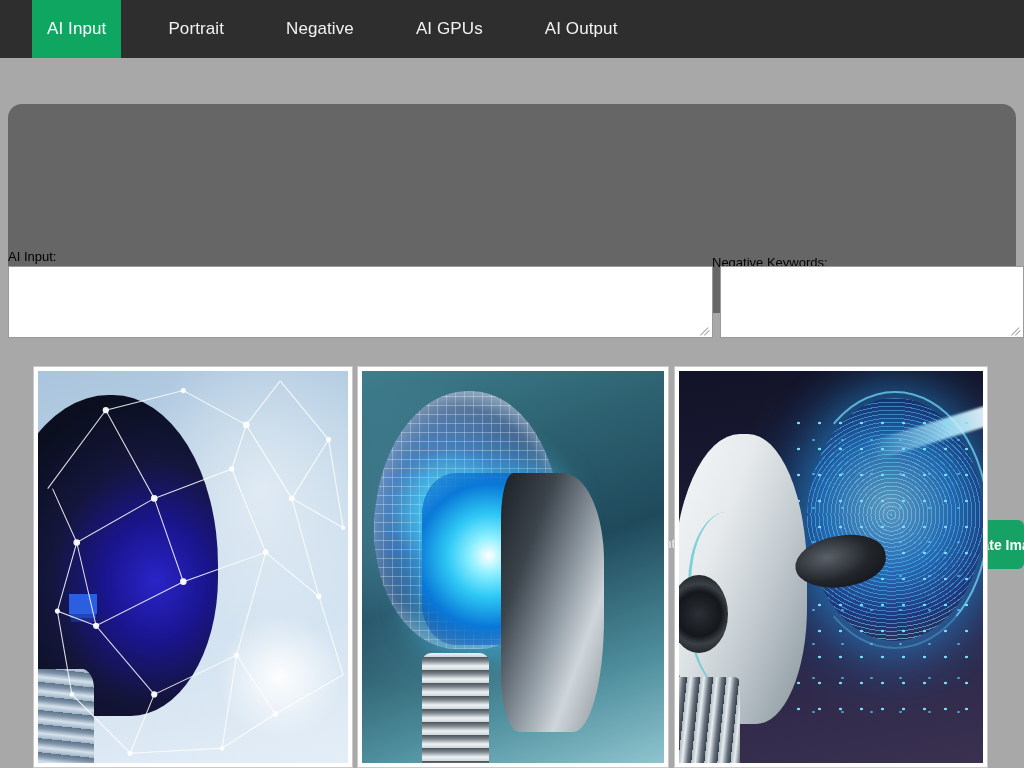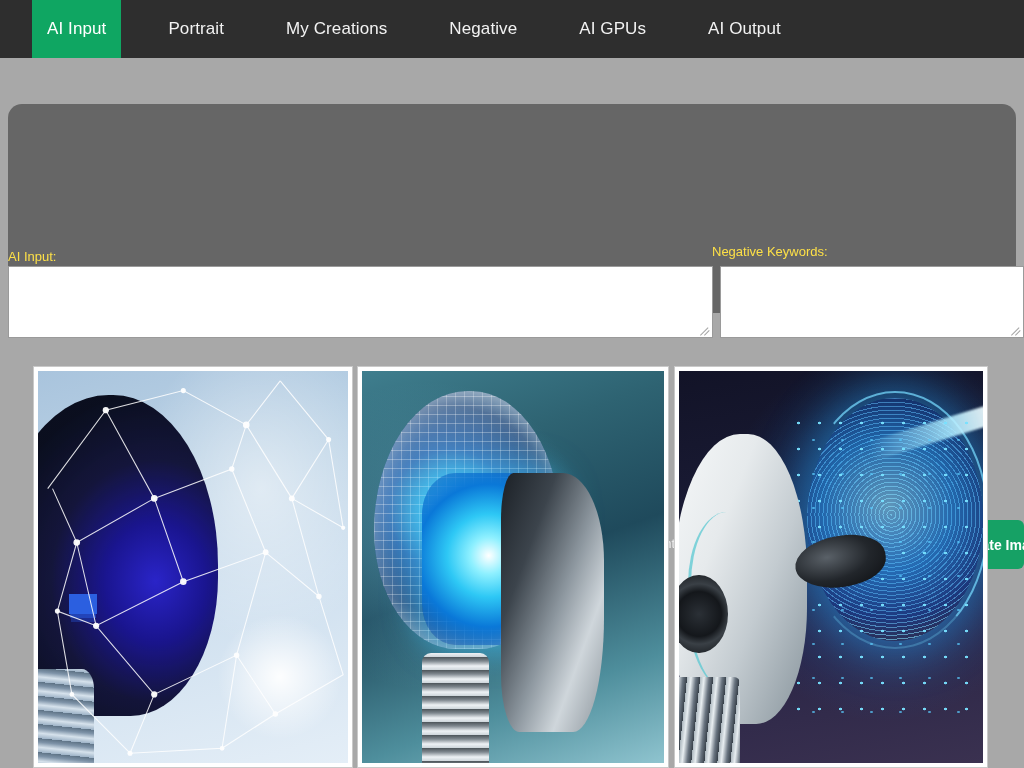--- a/index.html
+++ b/index.html
@@ -39,39 +39,39 @@
   
   #form-panel {
     position: absolute;
     left: 8px; top: 104px;
     width: 1008px; height: 209px;
     background: #666666;
     border-radius: 14px;
   }
   .field-label {
     position: absolute;
-    color: #fde047;
+    color: #000000;
     font-size: 13px;
     font-weight: 400;
     white-space: nowrap;
   }
   .ta {
     position: absolute;
     background: #ffffff;
     border: 1px solid #9a9a9a;
     resize: none;
     outline: none;
     font-family: "Liberation Sans", sans-serif;
     font-size: 13px;
     padding: 3px 4px;
     color: #111;
   }
   #ai-input-label      { left: 0px;   top: 145px; }
   #ai-input-textarea   { left: 0px;   top: 162px; width: 705px; height: 72px; }
-  #neg-kw-label        { left: 704px; top: 140px; }
+  #neg-kw-label        { left: 704px; top: 151px; }
   #neg-kw-textarea     { left: 712px; top: 162px; width: 304px; height: 72px; }
 
   
   .grip {
     position: absolute;
     width: 12px; height: 12px;
     pointer-events: none;
     opacity: 0.62;
   }
   .grip i {
@@ -356,23 +356,20 @@
 </style>
 </head>
 <body>
 
 <div id="navbar">
   <div class="nav-tab active">
       <span>AI Input</span>
     </div>
   <div class="nav-tab">
       <span>Portrait</span>
-    </div>
-  <div class="nav-tab">
-      <span>My Creations</span>
     </div>
   <div class="nav-tab">
       <span>Negative</span>
     </div>
   <div class="nav-tab">
       <span>AI GPUs</span>
     </div>
   <div class="nav-tab">
       <span>AI Output</span>
     </div>

